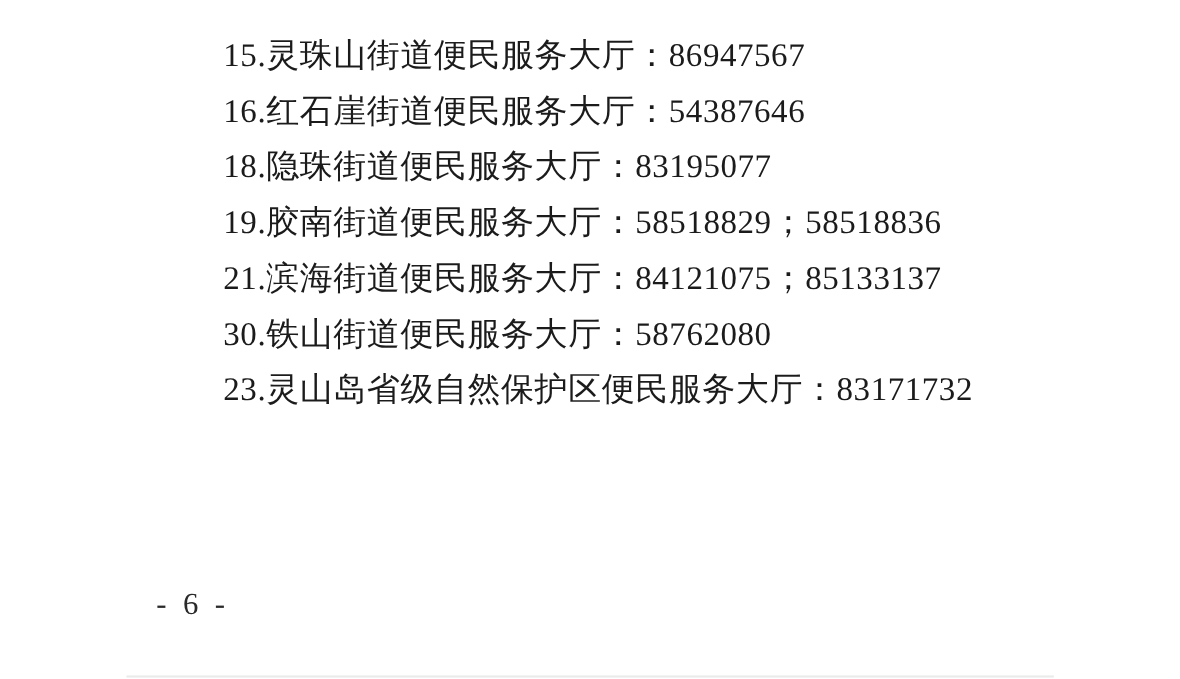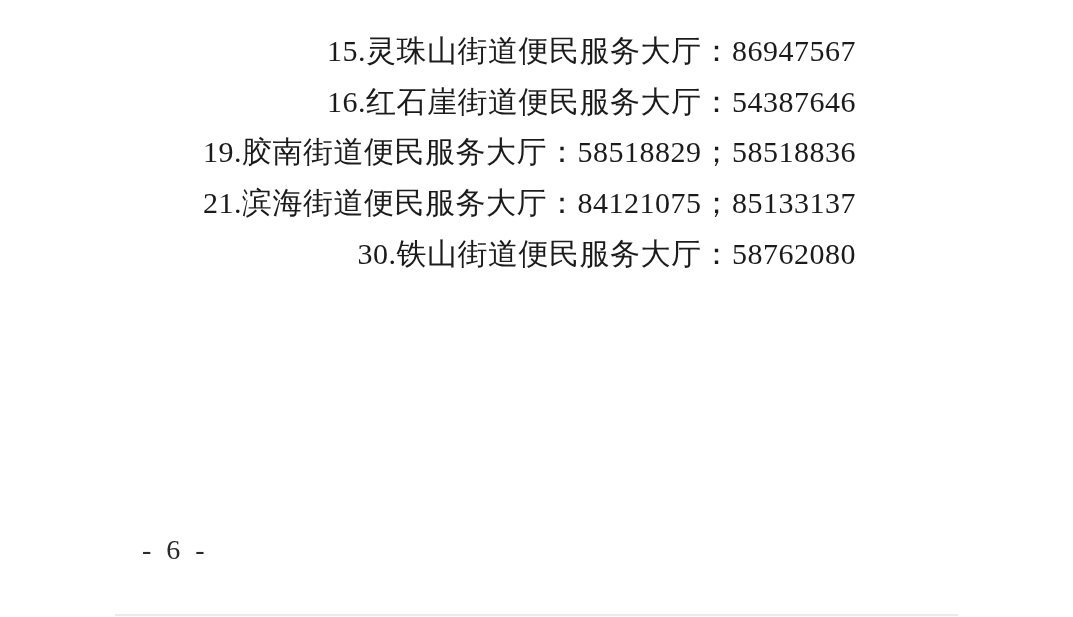--- a/index.html
+++ b/index.html
@@ -20,21 +20,20 @@
     inset: 0;
     background: #ffffff;
   }
   .entry-list {
     position: absolute;
     left: 203px;
     top: 26px;
     margin: 0;
     padding: 0;
     list-style: none;
-    text-align: right;
   }
   .entry-list li {
     margin: 0;
     padding: 0;
     font-size: 30px;
     line-height: 50.7px;
     white-space: nowrap;
     letter-spacing: 0.5px;
   }
   .page-footer {
@@ -55,22 +54,24 @@
   }
 </style>
 </head>
 <body>
 
 <div class="doc-page">
 
   <ul class="entry-list">
     <li>15.灵珠山街道便民服务大厅：86947567</li>
     <li>16.红石崖街道便民服务大厅：54387646</li>
+    <li>18.隐珠街道便民服务大厅：83195077</li>
     <li>19.胶南街道便民服务大厅：58518829；58518836</li>
     <li>21.滨海街道便民服务大厅：84121075；85133137</li>
     <li>30.铁山街道便民服务大厅：58762080</li>
+    <li>23.灵山岛省级自然保护区便民服务大厅：83171732</li>
   </ul>
 
   <div class="page-footer">- 6 -</div>
 
   <div class="bottom-divider"></div>
 
 </div>
 
 </body></html>

